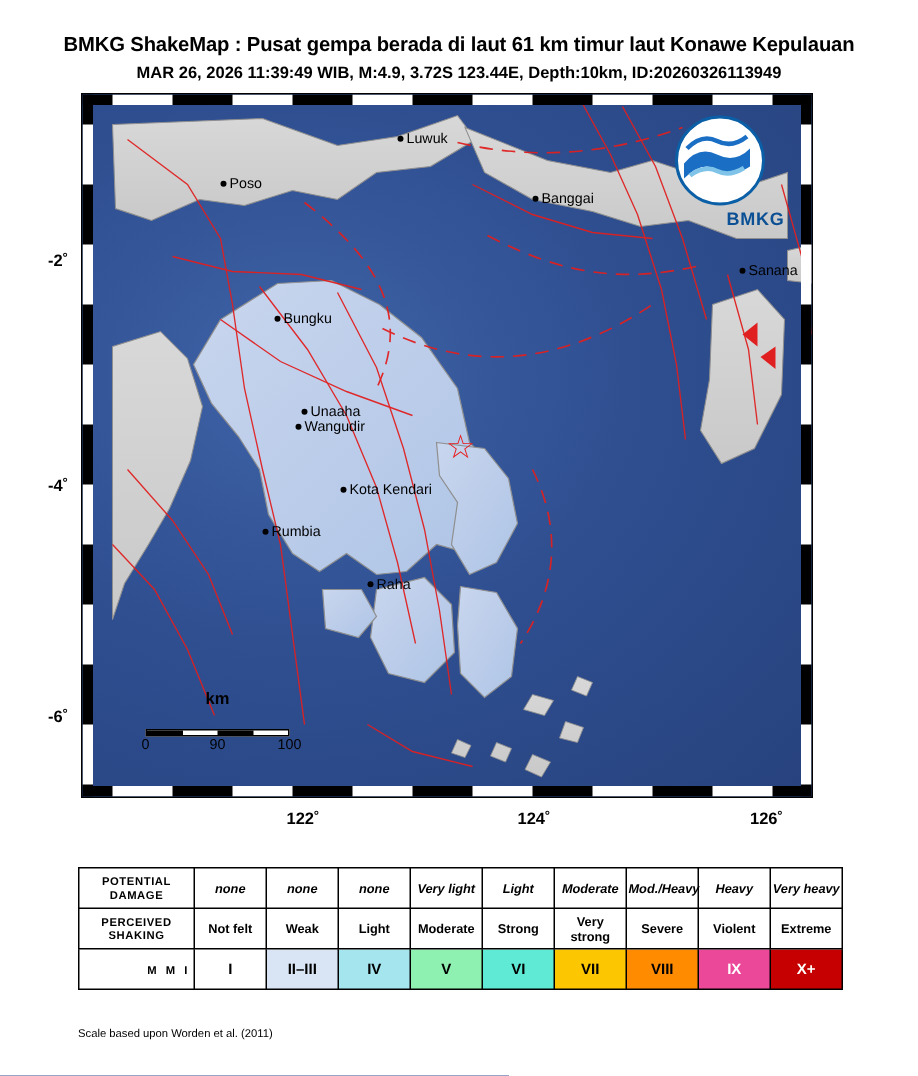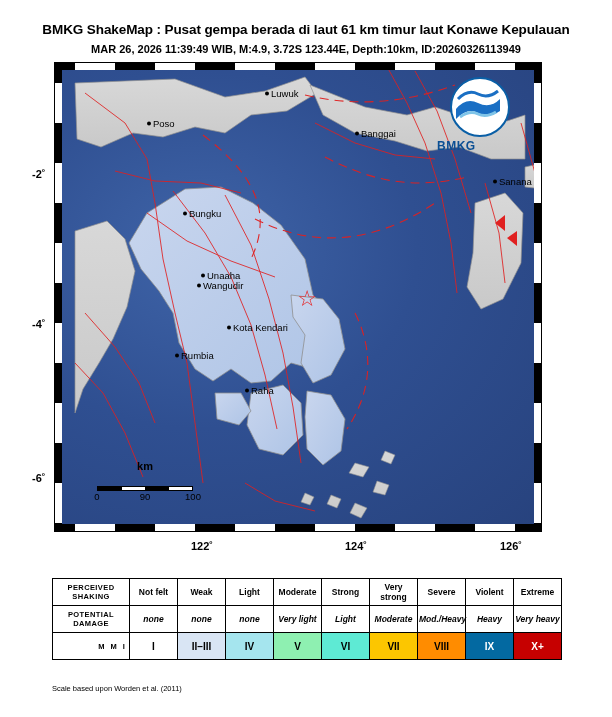--- a/index.html
+++ b/index.html
@@ -88,21 +88,21 @@
     font-weight: bold;
     color: #000;
     white-space: nowrap;
   }
   
   .logo {
     position: absolute;
     right: 18px;
     top: 14px;
     width: 86px;
-    text-align: left;
+    text-align: right;
   }
   .logo-circle {
     width: 56px; height: 56px;
     margin: 0 auto;
     border-radius: 50%;
     background: #ffffff;
     border: 2px solid #0a5fa6;
     position: relative;
     overflow: hidden;
   }
@@ -392,52 +392,52 @@
   <div class="axis-label" style="left:32px;top:318px">-4˚</div>
   <div class="axis-label" style="left:32px;top:472px">-6˚</div>
   <div class="axis-label" style="left:191px;top:540px">122˚</div>
   <div class="axis-label" style="left:345px;top:540px">124˚</div>
   <div class="axis-label" style="left:500px;top:540px">126˚</div>
 
 
   <table class="legend">
     <tbody>
         <tr>
+      <td class="rowhead">POTENTIAL DAMAGE</td>
+      <td class="dmg">none</td>
+      <td class="dmg">none</td>
+      <td class="dmg">none</td>
+      <td class="dmg">Very light</td>
+      <td class="dmg">Light</td>
+      <td class="dmg">Moderate</td>
+      <td class="dmg">Mod./Heavy</td>
+      <td class="dmg">Heavy</td>
+      <td class="dmg">Very heavy</td>
+    </tr>
+    <tr>
       <td class="rowhead">PERCEIVED SHAKING</td>
       <td class="hdr">Not felt</td>
       <td class="hdr">Weak</td>
       <td class="hdr">Light</td>
       <td class="hdr">Moderate</td>
       <td class="hdr">Strong</td>
       <td class="hdr">Very strong</td>
       <td class="hdr">Severe</td>
       <td class="hdr">Violent</td>
       <td class="hdr">Extreme</td>
     </tr>
-    <tr>
-      <td class="rowhead">POTENTIAL DAMAGE</td>
-      <td class="dmg">none</td>
-      <td class="dmg">none</td>
-      <td class="dmg">none</td>
-      <td class="dmg">Very light</td>
-      <td class="dmg">Light</td>
-      <td class="dmg">Moderate</td>
-      <td class="dmg">Mod./Heavy</td>
-      <td class="dmg">Heavy</td>
-      <td class="dmg">Very heavy</td>
-    </tr>
     <tr class="mmi-row">
       <td class="rowhead">M M I</td>
       <td class="mmi" style="background:#ffffff">I</td>
       <td class="mmi" style="background:#d9e5f4">II–III</td>
       <td class="mmi" style="background:#a5e5ee">IV</td>
       <td class="mmi" style="background:#8ef0b1">V</td>
       <td class="mmi" style="background:#5eead4">VI</td>
       <td class="mmi" style="background:#fcc600">VII</td>
       <td class="mmi" style="background:#ff8c00">VIII</td>
-      <td class="mmi" style="background:#0369a1;color:#fff">IX</td>
+      <td class="mmi" style="background:#ec4899;color:#fff">IX</td>
       <td class="mmi" style="background:#c60000;color:#fff">X+</td>
     </tr>
   </tbody>
     </table>
 
   <div class="credit">Scale based upon Worden et al. (2011)</div>
 </div>
 
 </body></html>

